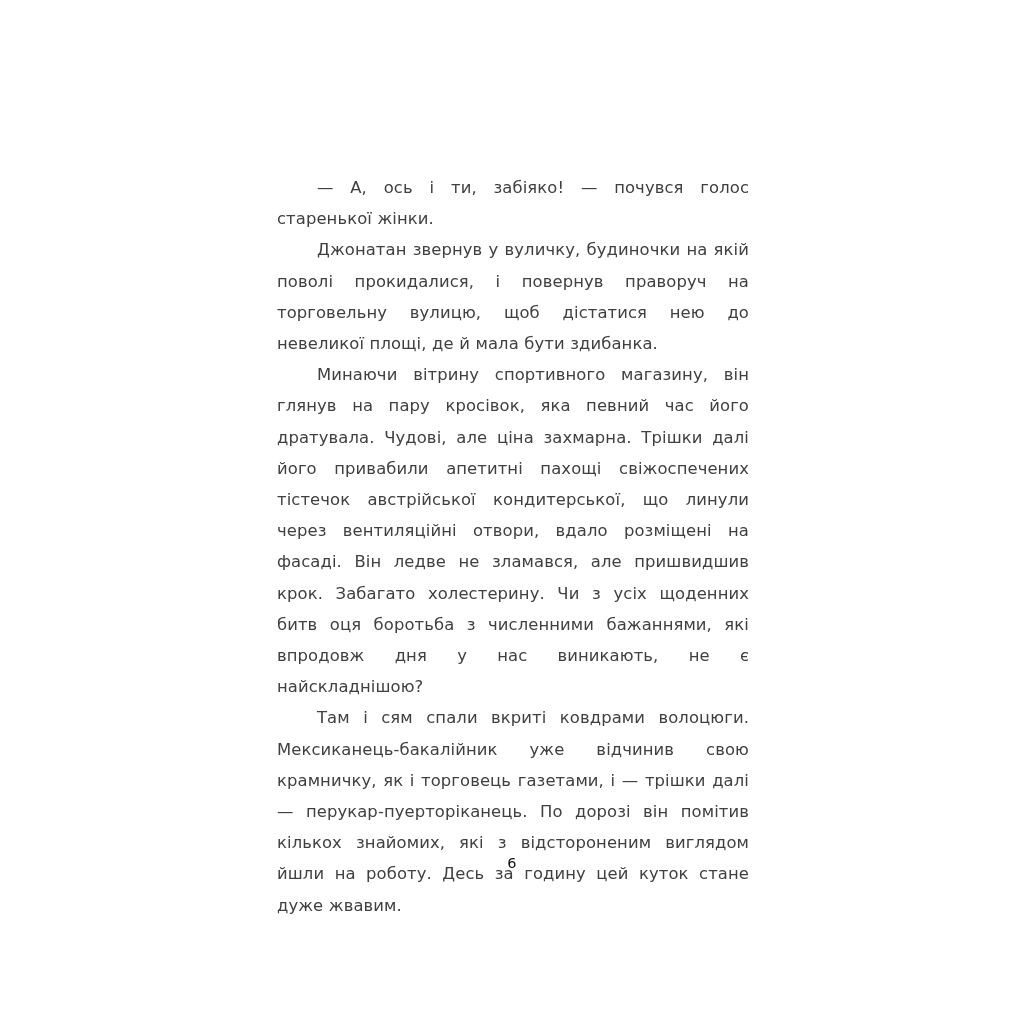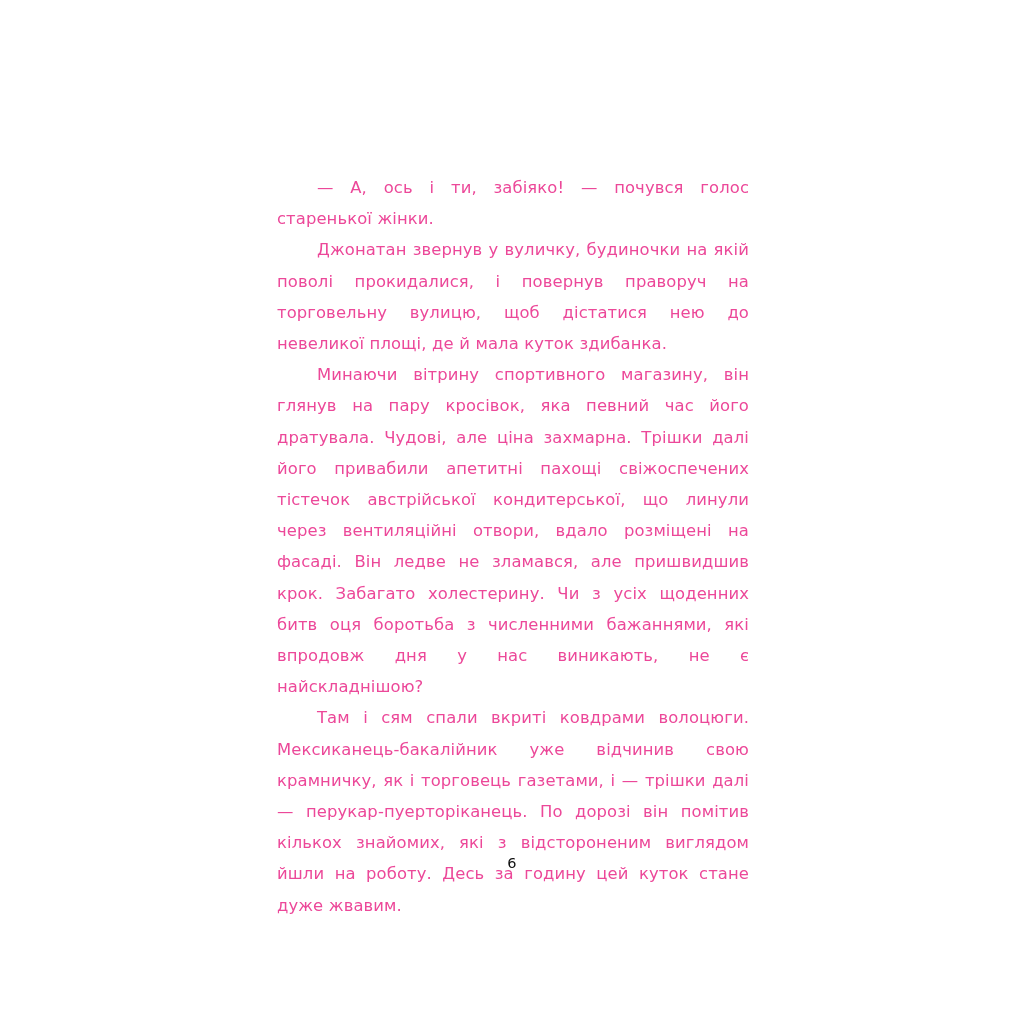--- a/index.html
+++ b/index.html
@@ -28,21 +28,21 @@
   }
   .para {
     margin: 0;
     text-align: justify;
     text-align-last: left;
     font-size: 16.4px;
     line-height: 31.2px;
     letter-spacing: 0.1px;
     text-indent: 40px;
     word-spacing: 0.2px;
-    color: #ec4899;
+    color: #404040;
   }
   .para.last-center {
     text-align: justify;
   }
   .folio {
     position: absolute;
     left: 0;
     top: 855px;
     width: 1024px;
     text-align: center;
@@ -51,20 +51,20 @@
     letter-spacing: 0.3px;
   }
 </style>
 </head>
 <body>
 
 <div class="page">
 
   <div class="text-column">
     <p class="para">— А, ось і ти, забіяко! — почувся голос старенької жінки.</p>
-    <p class="para">Джонатан звернув у вуличку, будиночки на якій поволі прокидалися, і повернув праворуч на торговельну вулицю, щоб дістатися нею до невеликої площі, де й мала куток здибанка.</p>
+    <p class="para">Джонатан звернув у вуличку, будиночки на якій поволі прокидалися, і повернув праворуч на торговельну вулицю, щоб дістатися нею до невеликої площі, де й мала бути здибанка.</p>
     <p class="para">Минаючи вітрину спортивного магазину, він глянув на пару кросівок, яка певний час його дратувала. Чудові, але ціна захмарна. Трішки далі його привабили апетитні пахощі свіжоспечених тістечок австрійської кондитерської, що линули через вентиляційні отвори, вдало розміщені на фасаді. Він ледве не зламався, але пришвидшив крок. Забагато холестерину. Чи з усіх щоденних битв оця боротьба з численними бажаннями, які впродовж дня у нас виникають, не є найскладнішою?</p>
     <p class="para last-center">Там і сям спали вкриті ковдрами волоцюги. Мексиканець-бакалійник уже відчинив свою крамничку, як і торговець газетами, і — трішки далі — перукар-пуерторіканець. По дорозі він помітив кількох знайомих, які з відстороненим виглядом йшли на роботу. Десь за годину цей куток стане дуже жвавим.</p>
   </div>
 
   <div class="folio">6</div>
 
 </div>
 
 </body></html>

